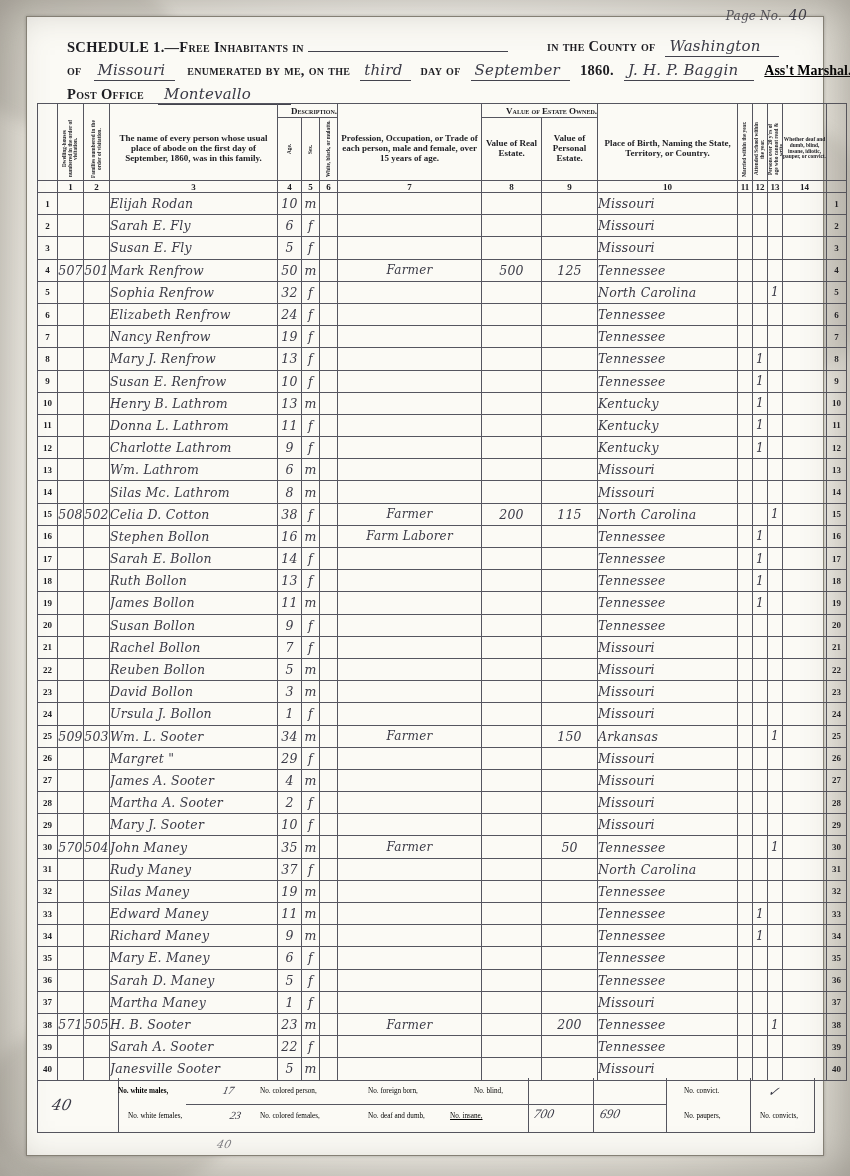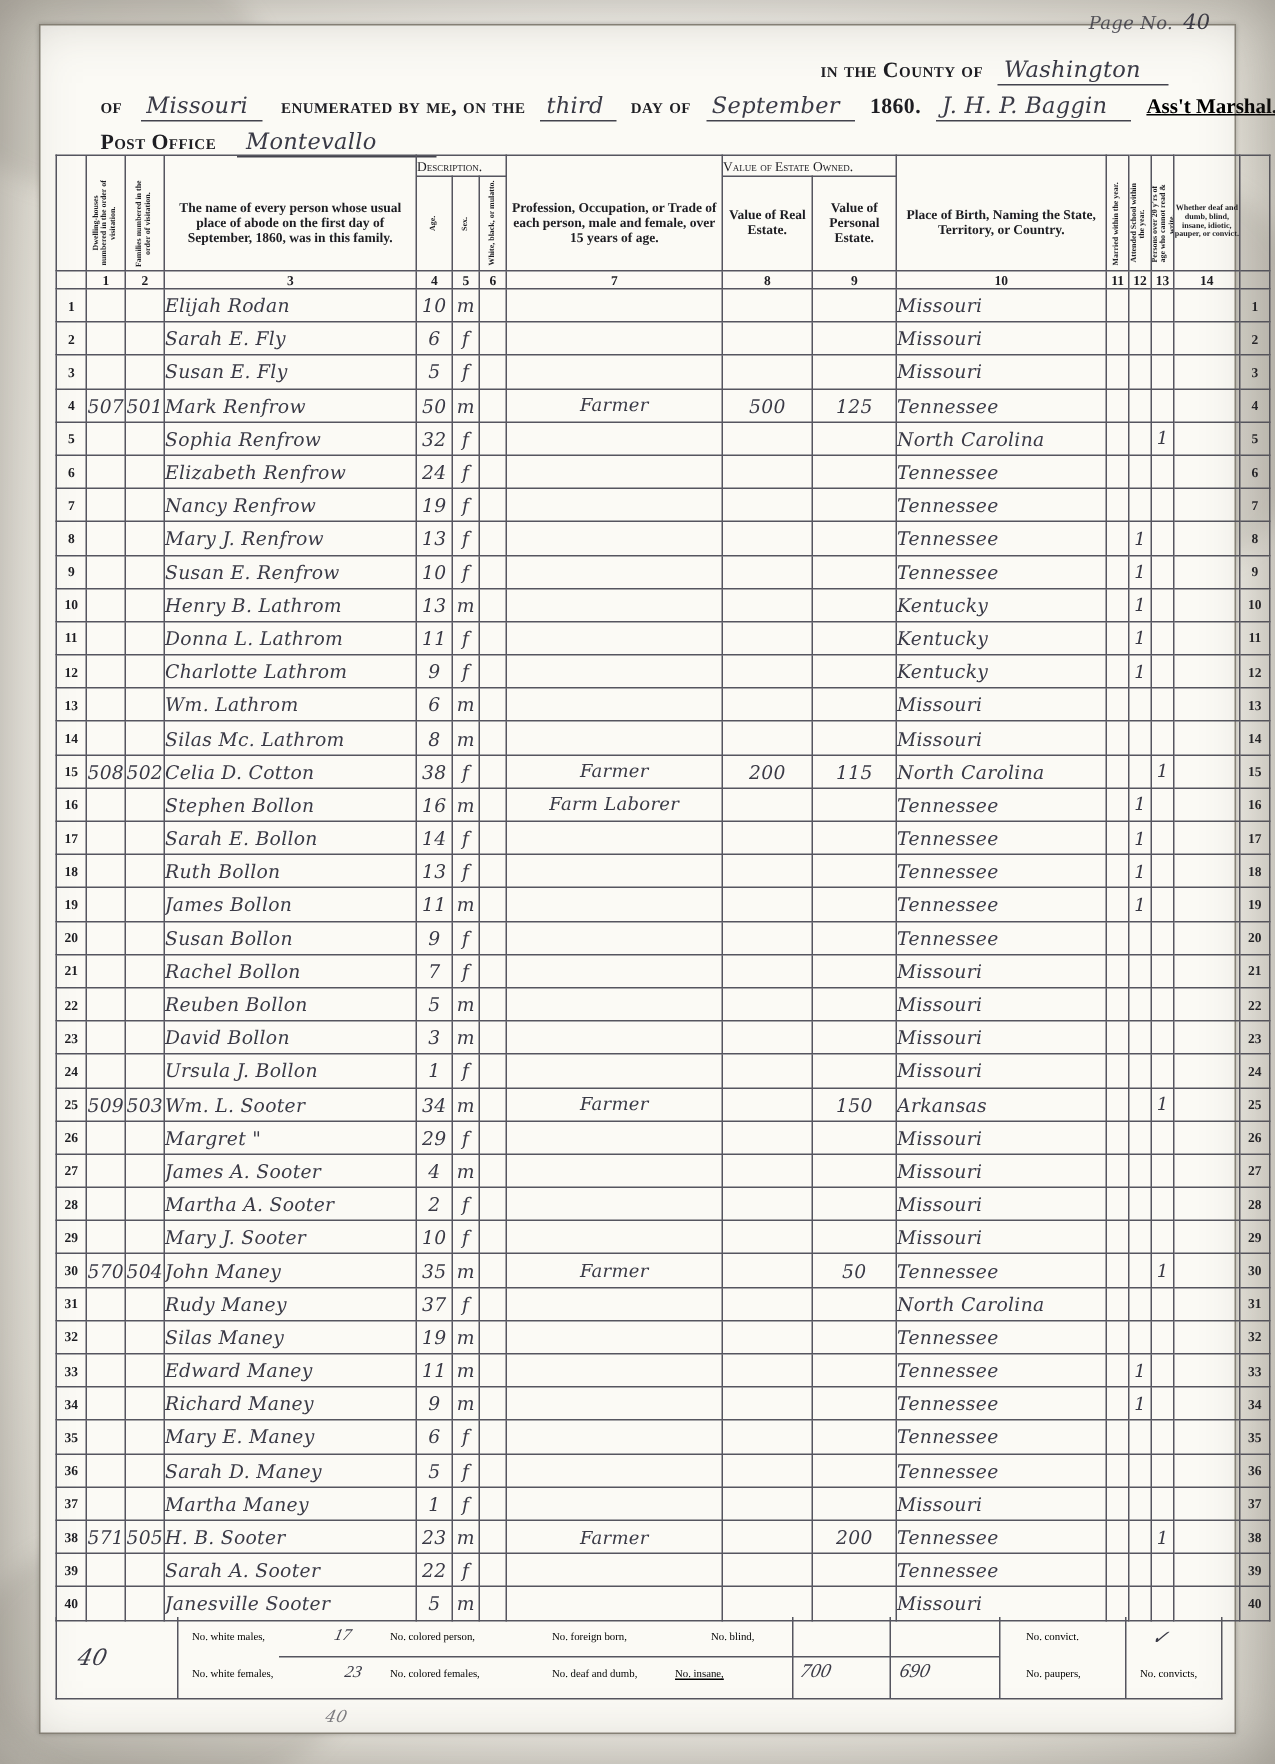--- a/index.html
+++ b/index.html
@@ -94,21 +94,21 @@
   col.c-occ{width:144px}
   col.c-real{width:60px}
   col.c-pers{width:56px}
   col.c-birth{width:140px}
   col.c-m{width:15px}
   col.c-s{width:15px}
   col.c-r{width:15px}
   col.c-def{width:44px}
   col.c-rn2{width:20px}
   
-  .grouphead td{height:13px;text-align:left;font-weight:normal;font-size:6.6px;font-variant:small-caps;}
+  .grouphead td{height:13px;text-align:right;font-weight:bold;font-size:6.6px;font-variant:small-caps;}
   
   .foot{
     position:absolute;left:10px;bottom:22px;width:776px;height:54px;
     border:1px solid #55555f;border-top:none;
   }
   .foot .cellline{position:absolute;font-size:7.2px;font-family:"Liberation Serif",serif;}
   .foot .vline{position:absolute;top:0;bottom:0;width:1px;background:#55555f;}
   .foot .hline{position:absolute;left:0;right:0;height:1px;background:#55555f;}
   .bigtot{
     position:absolute;left:14px;top:18px;font-size:15px;
@@ -133,20 +133,24 @@
 
   <div class="sheet">
 
     <div class="hdr">
 
       <div class="line pg-no">
         <span class="hand" style="font-size:12px;opacity:.85;">Page No.</span>
         <span class="hand" style="font-size:14px;margin-left:4px;">40</span>
       </div>
 
+      <div class="line" style="left:40px;top:20px;">
+        <span class="bold-title">SCHEDULE 1.—Free Inhabitants in</span>
+        <span class="ul" style="width:200px;height:14px;"></span>
+      </div>
 
       <div class="line" style="left:520px;top:20px;">
         <span class="bold-title">in the County of</span>
         <span class="hand" style="font-size:15px;margin-left:6px;border-bottom:1px solid #43434d;padding:0 18px 1px 4px;">Washington</span>
       </div>
 
       <div class="line" style="left:40px;top:44px;">
         <span class="bold-title">of</span>
         <span class="hand" style="font-size:15px;margin:0 8px;border-bottom:1px solid #43434d;padding:0 10px 1px 4px;">Missouri</span>
         <span class="bold-title">enumerated by me, on the</span>
@@ -983,21 +987,21 @@
     <div class="foot">
       <div class="hline" style="top:26px;left:148px;width:480px;"></div>
       <div class="vline" style="left:80px;"></div>
       <div class="vline" style="left:490px;"></div>
       <div class="vline" style="left:555px;"></div>
       <div class="vline" style="left:628px;"></div>
       <div class="vline" style="left:712px;"></div>
 
       <span class="bigtot hand">40</span>
 
-      <span class="cellline" style="left:90px;top:9px;">No. white males,</span>
+      <span class="cellline" style="left:80px;top:9px;font-weight:bold;">No. white males,</span>
       <span class="cellline hand" style="left:185px;top:6px;font-size:11px;">17</span>
       <span class="cellline" style="left:90px;top:34px;">No. white females,</span>
       <span class="cellline hand" style="left:192px;top:31px;font-size:11px;">23</span>
 
       <span class="cellline" style="left:222px;top:9px;">No. colored person,</span>
       <span class="cellline" style="left:222px;top:34px;">No. colored females,</span>
 
       <span class="cellline" style="left:330px;top:9px;">No. foreign born,</span>
       <span class="cellline" style="left:330px;top:34px;">No. deaf and dumb,</span>
 

